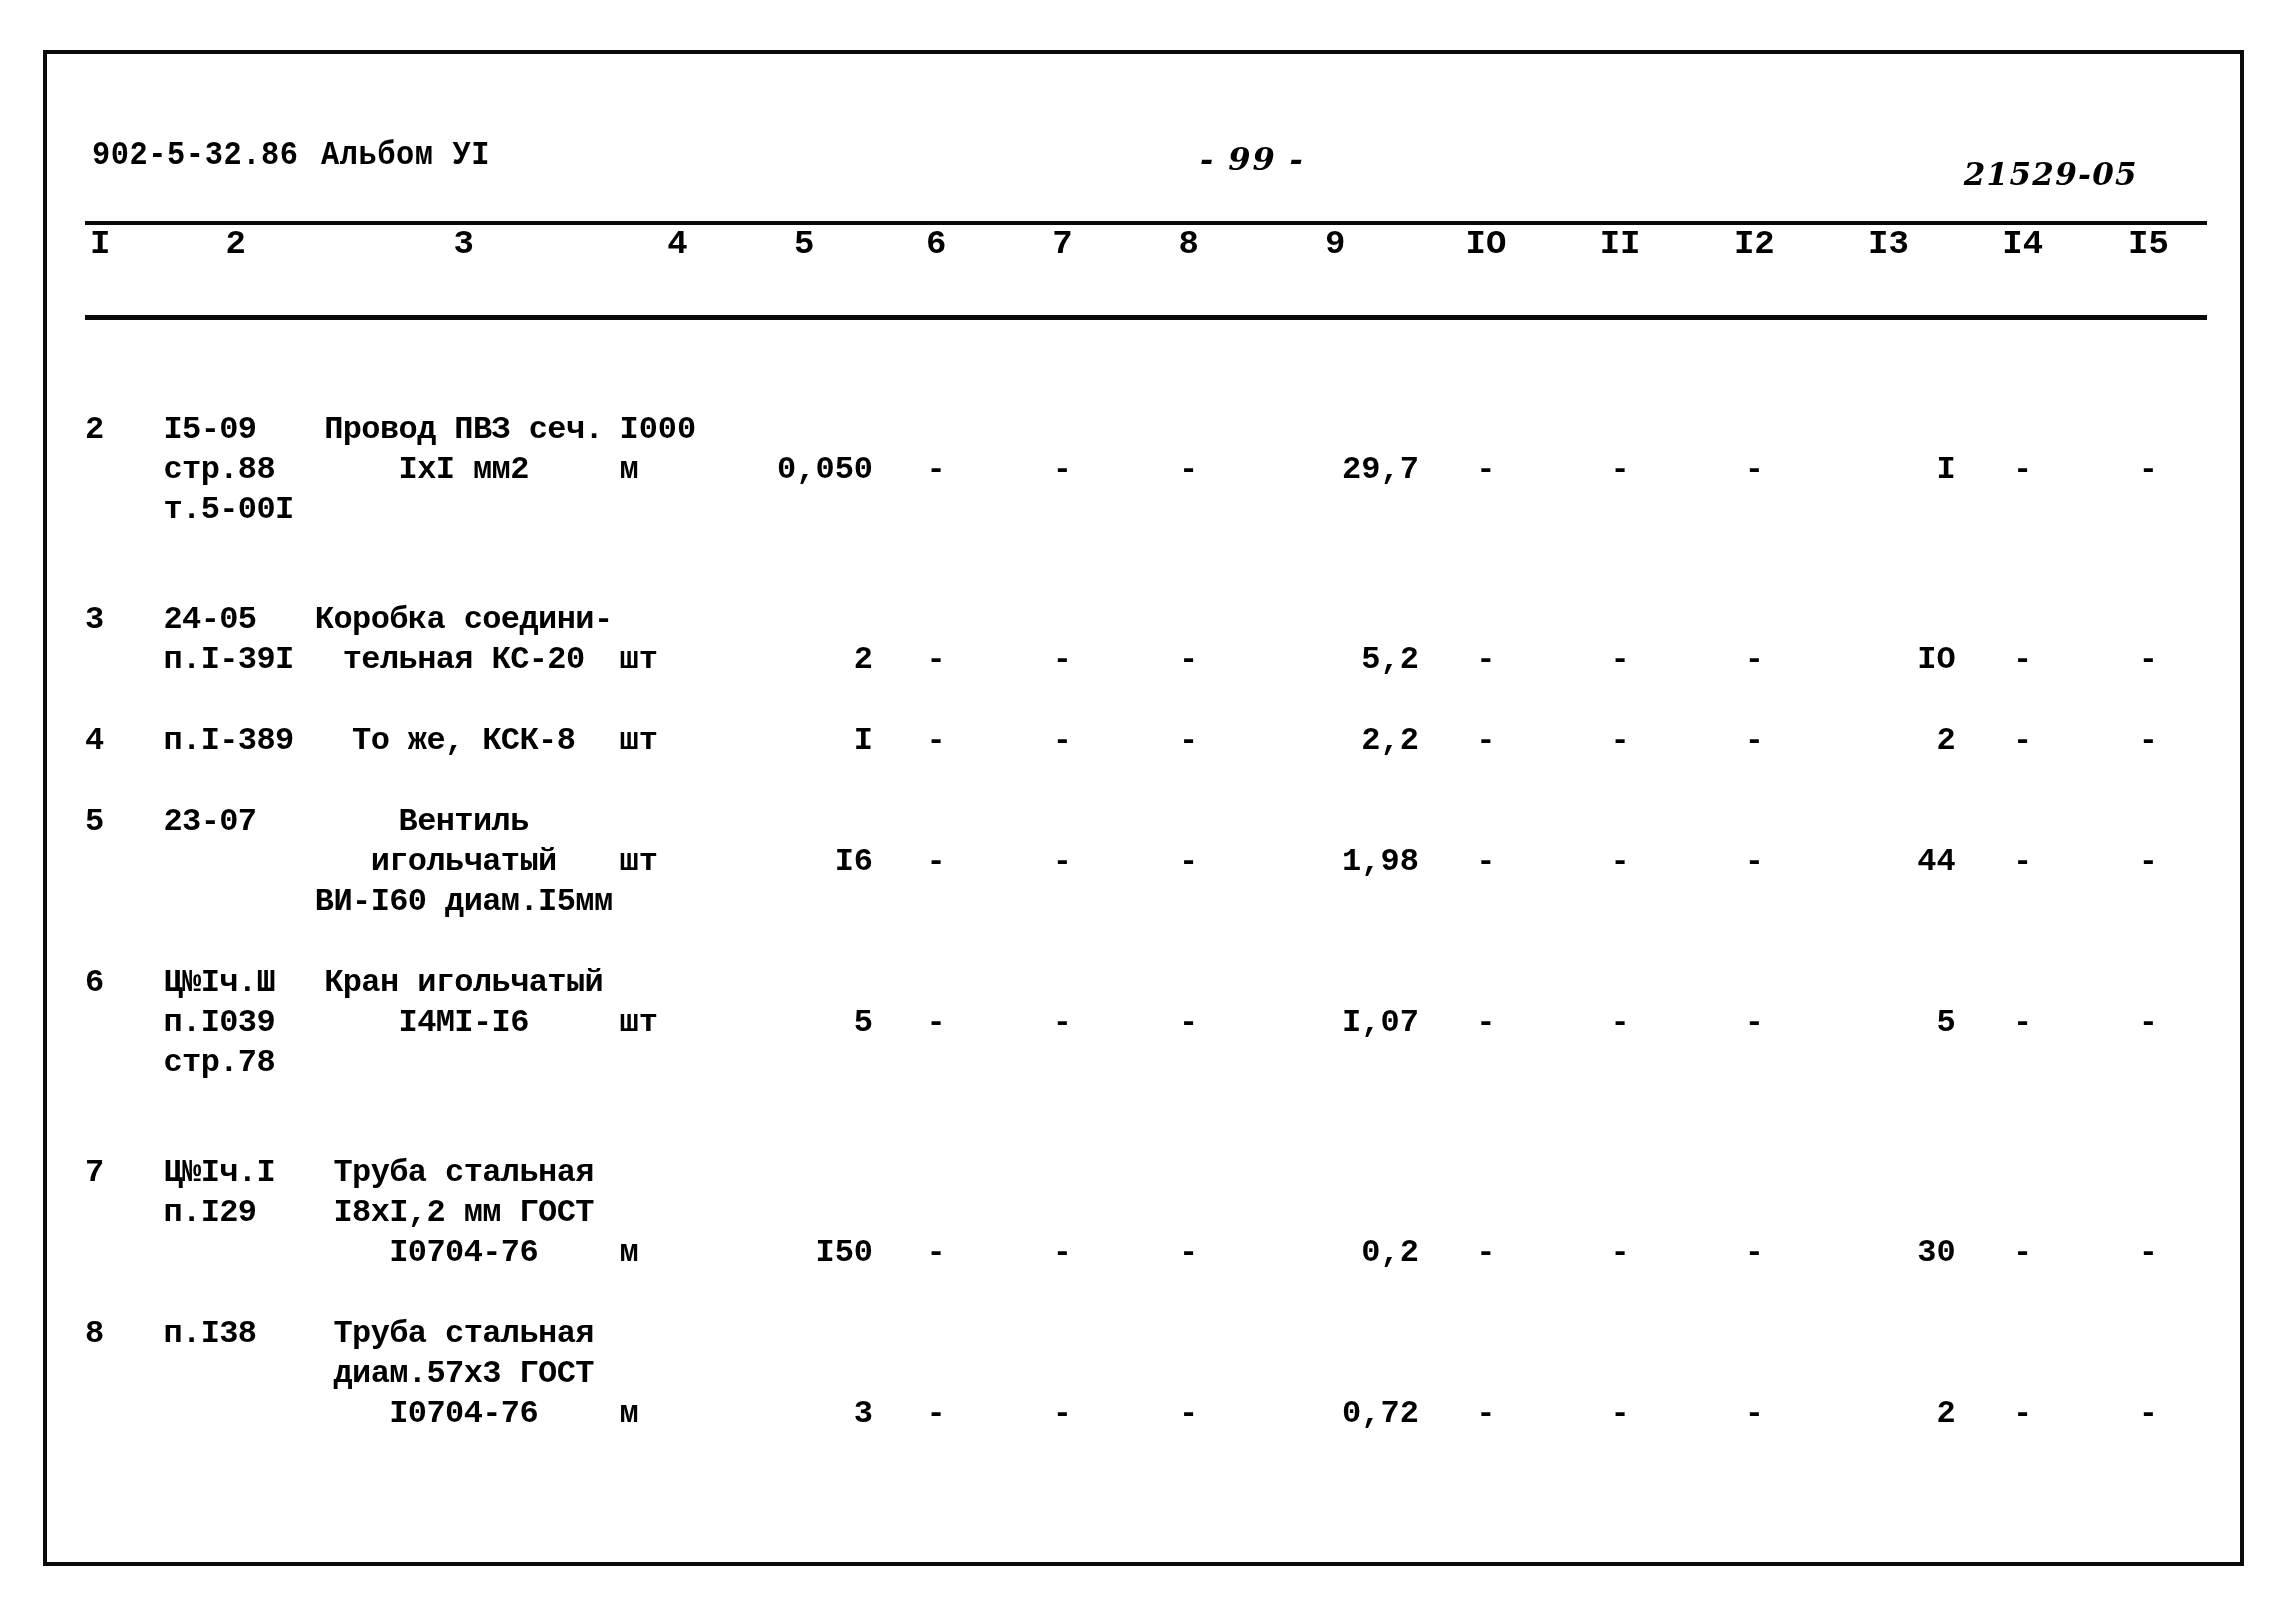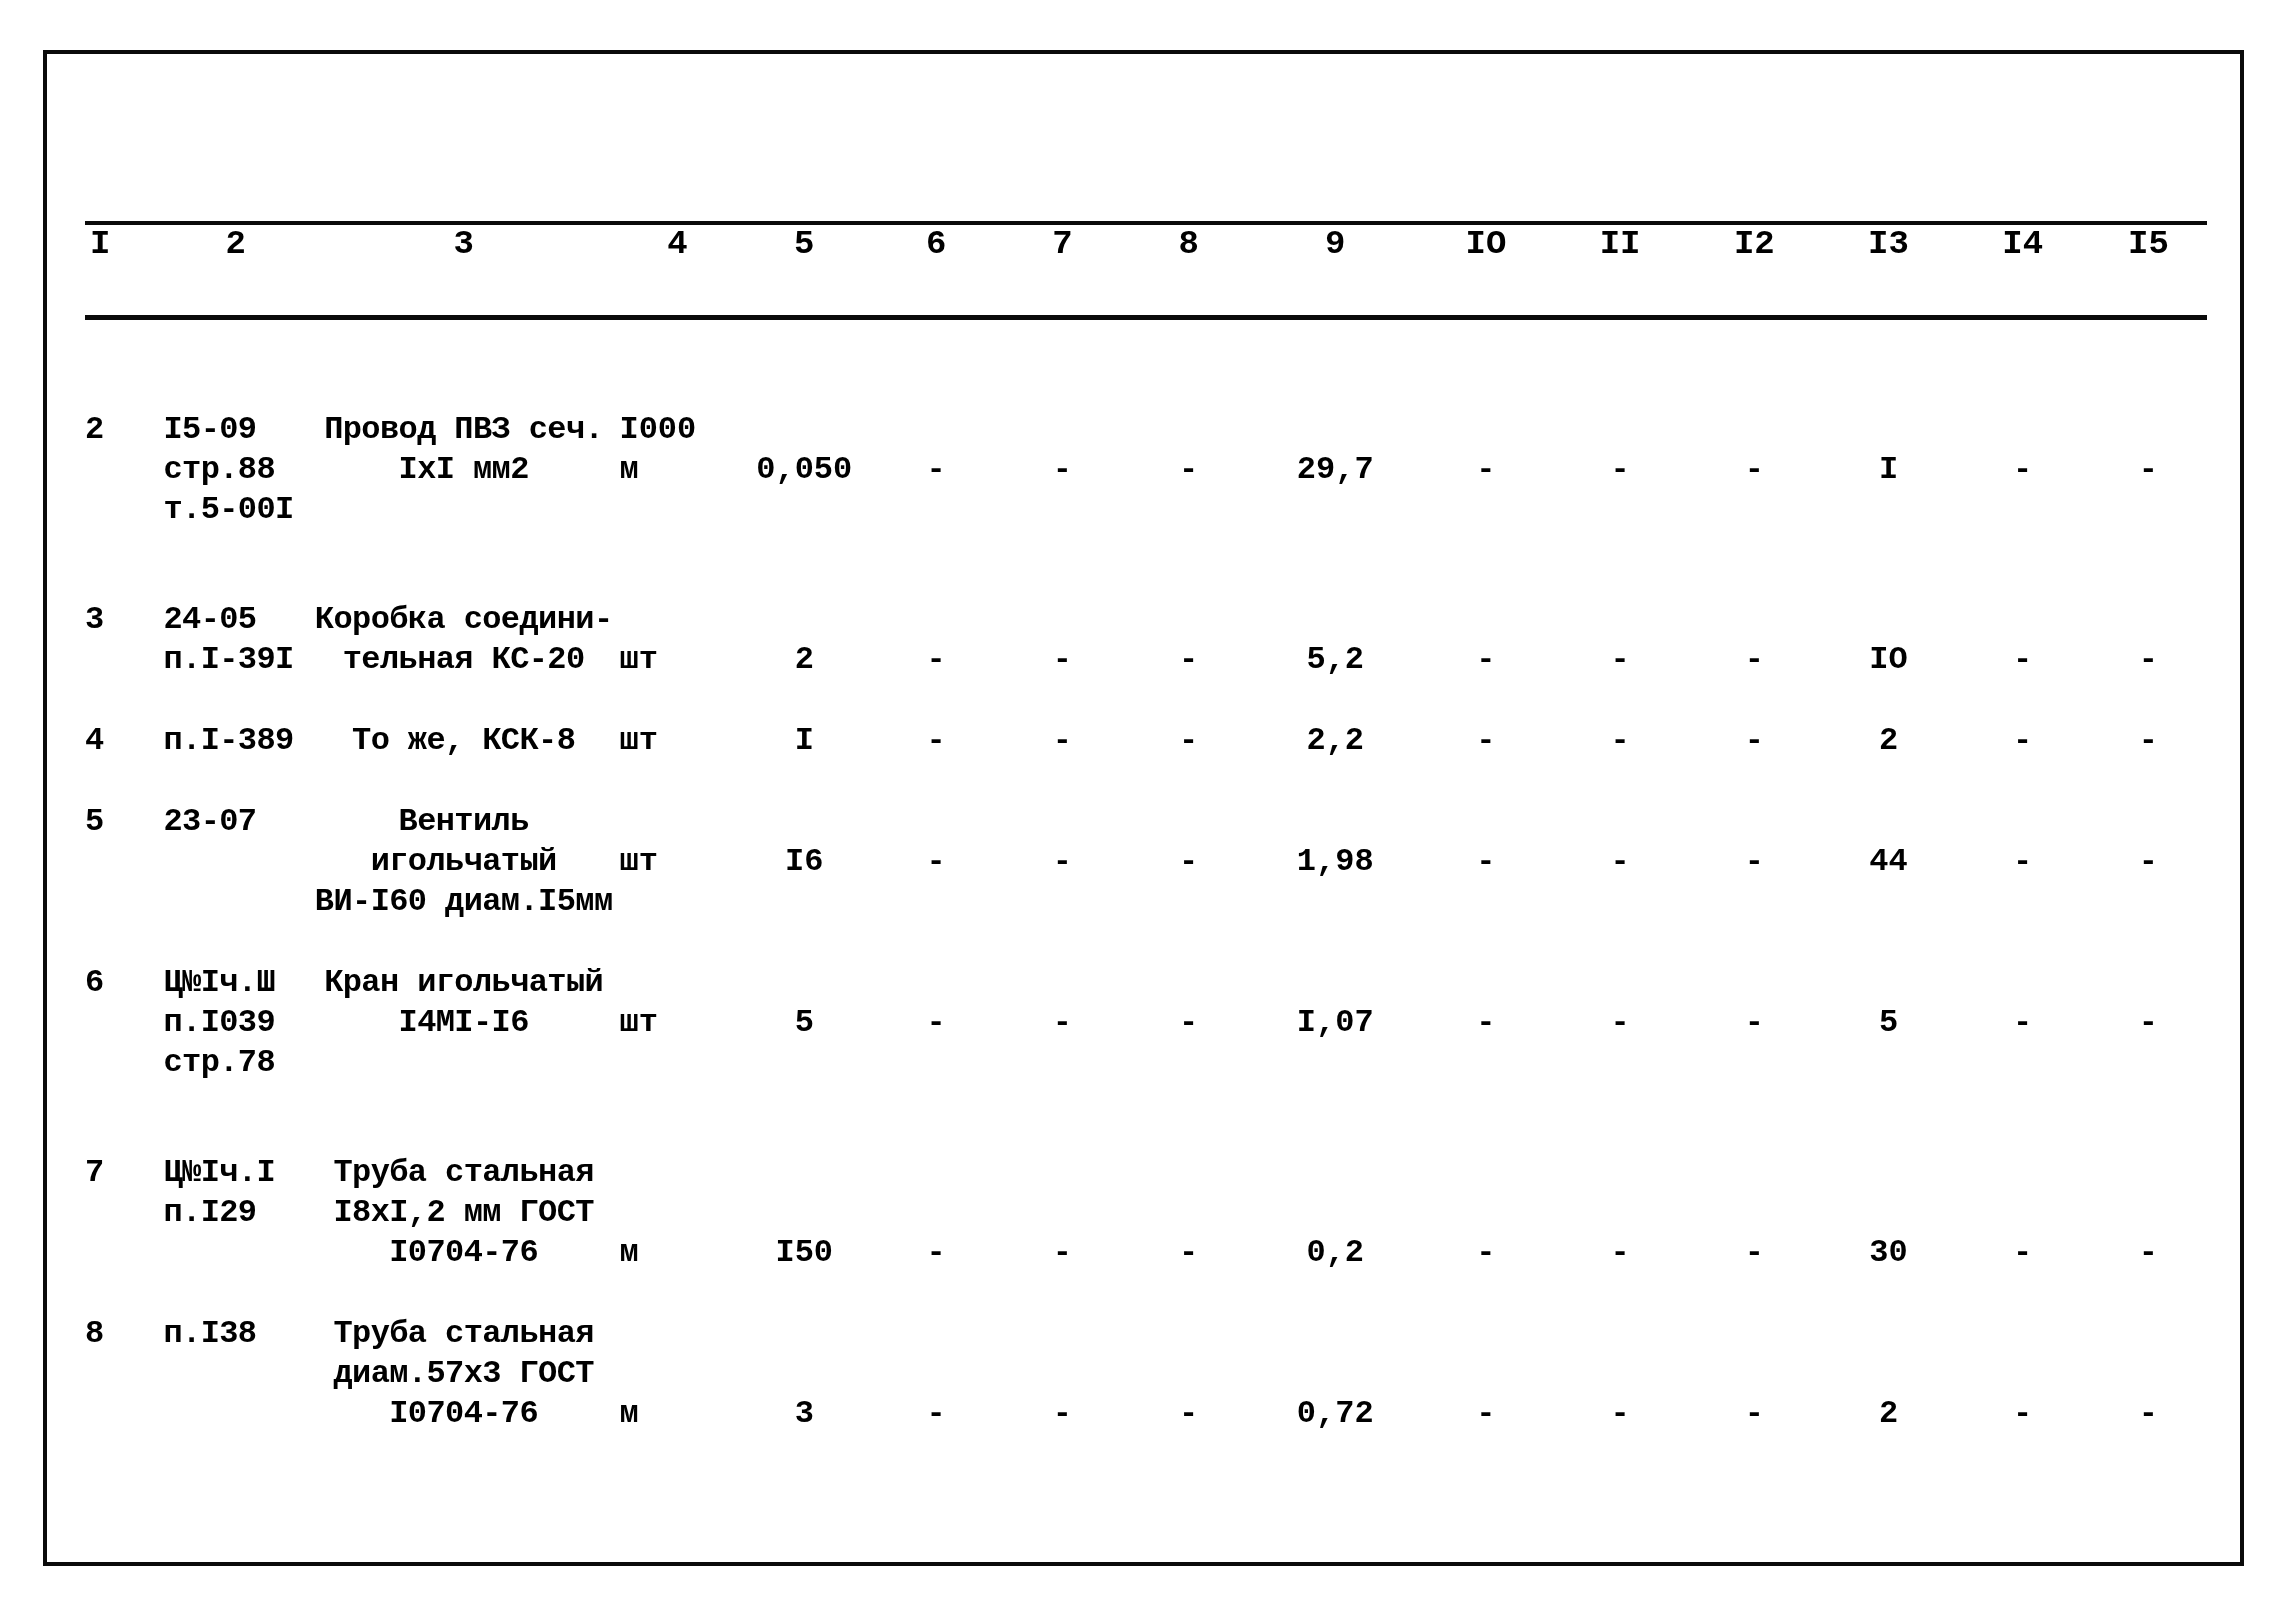--- a/index.html
+++ b/index.html
@@ -139,36 +139,42 @@
     font-size: 32px;
     line-height: 40px;
     font-family: "Liberation Mono", "DejaVu Sans Mono", monospace;
     font-weight: bold;
     white-space: pre-line;
   }
   .cell-pos   { text-align: left; padding-left: 5.1px; }
   .cell-code  { text-align: left; padding-left: 6.4px; letter-spacing: -0.6px; }
   .cell-name  { text-align: center; padding-left: 7.6px; letter-spacing: -0.6px; margin-top: 12px; }
   .cell-unit  { }
-  .cell-num   { text-align: center; }
+  .cell-num   { text-align: right; }
   .cell-dash  { text-align: center; }
 
   
   .offset-1 { padding-top: 40px !important; }
   .offset-2 { padding-top: 80px !important; }
 
   .row-gap td { height: 70px; }
   .row-gap-sm td { height: 41px; }
   .row-gap-lg td { height: 96px; }
 </style>
 </head>
 <body>
 
 <div id="page-frame">
 
+  <div id="doc-header">
+    <span id="doc-code" class="mono-type">902-5-32.86</span>
+    <span id="album-label" class="mono-type">Альбом УI</span>
+    <span id="page-number">- 99 -</span>
+    <span id="sheet-code">21529-05</span>
+  </div>
 
   <div class="rule" id="rule-top"></div>
   <div class="rule" id="rule-bottom"></div>
 
   <table id="spec-table">
     <colgroup>
       <col class="c1">
         <col class="c2">
         <col class="c3">
         <col class="c4">

